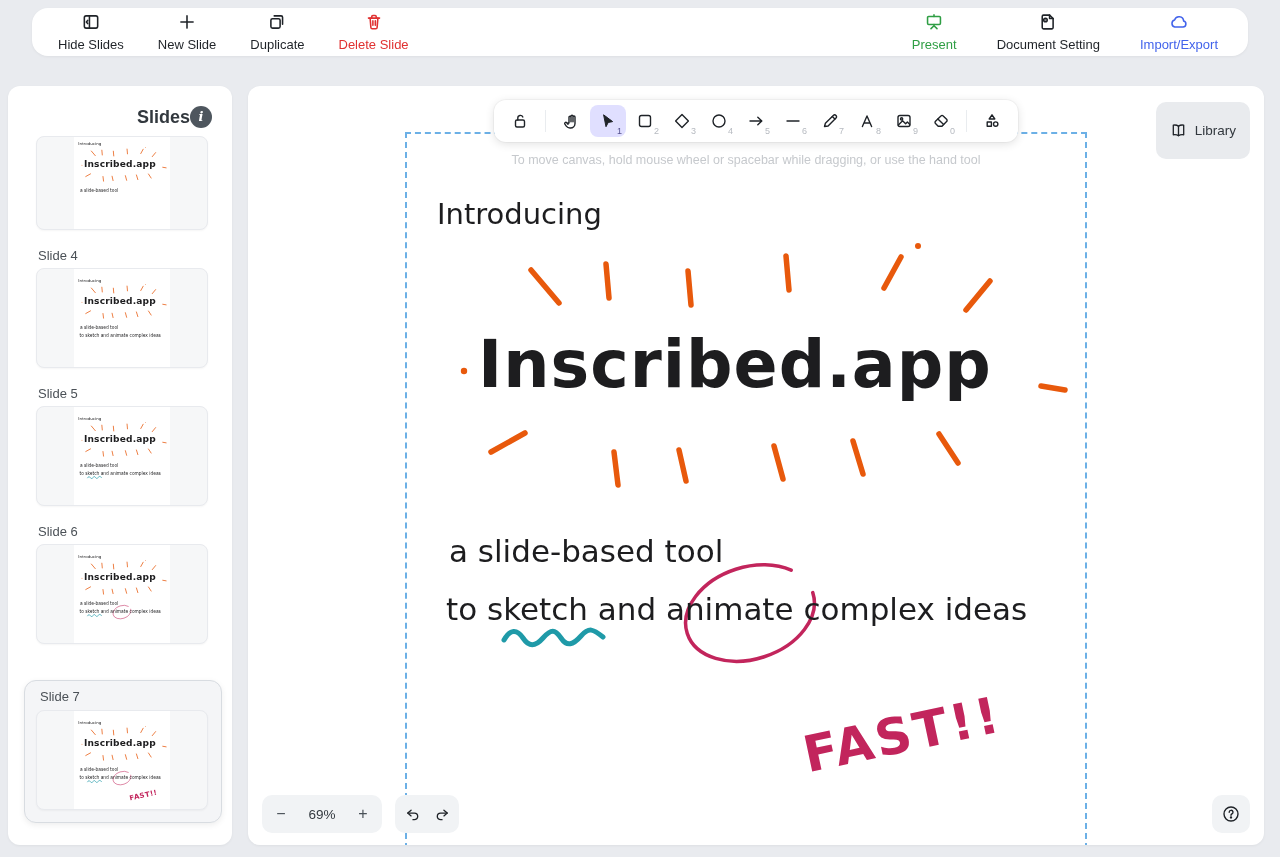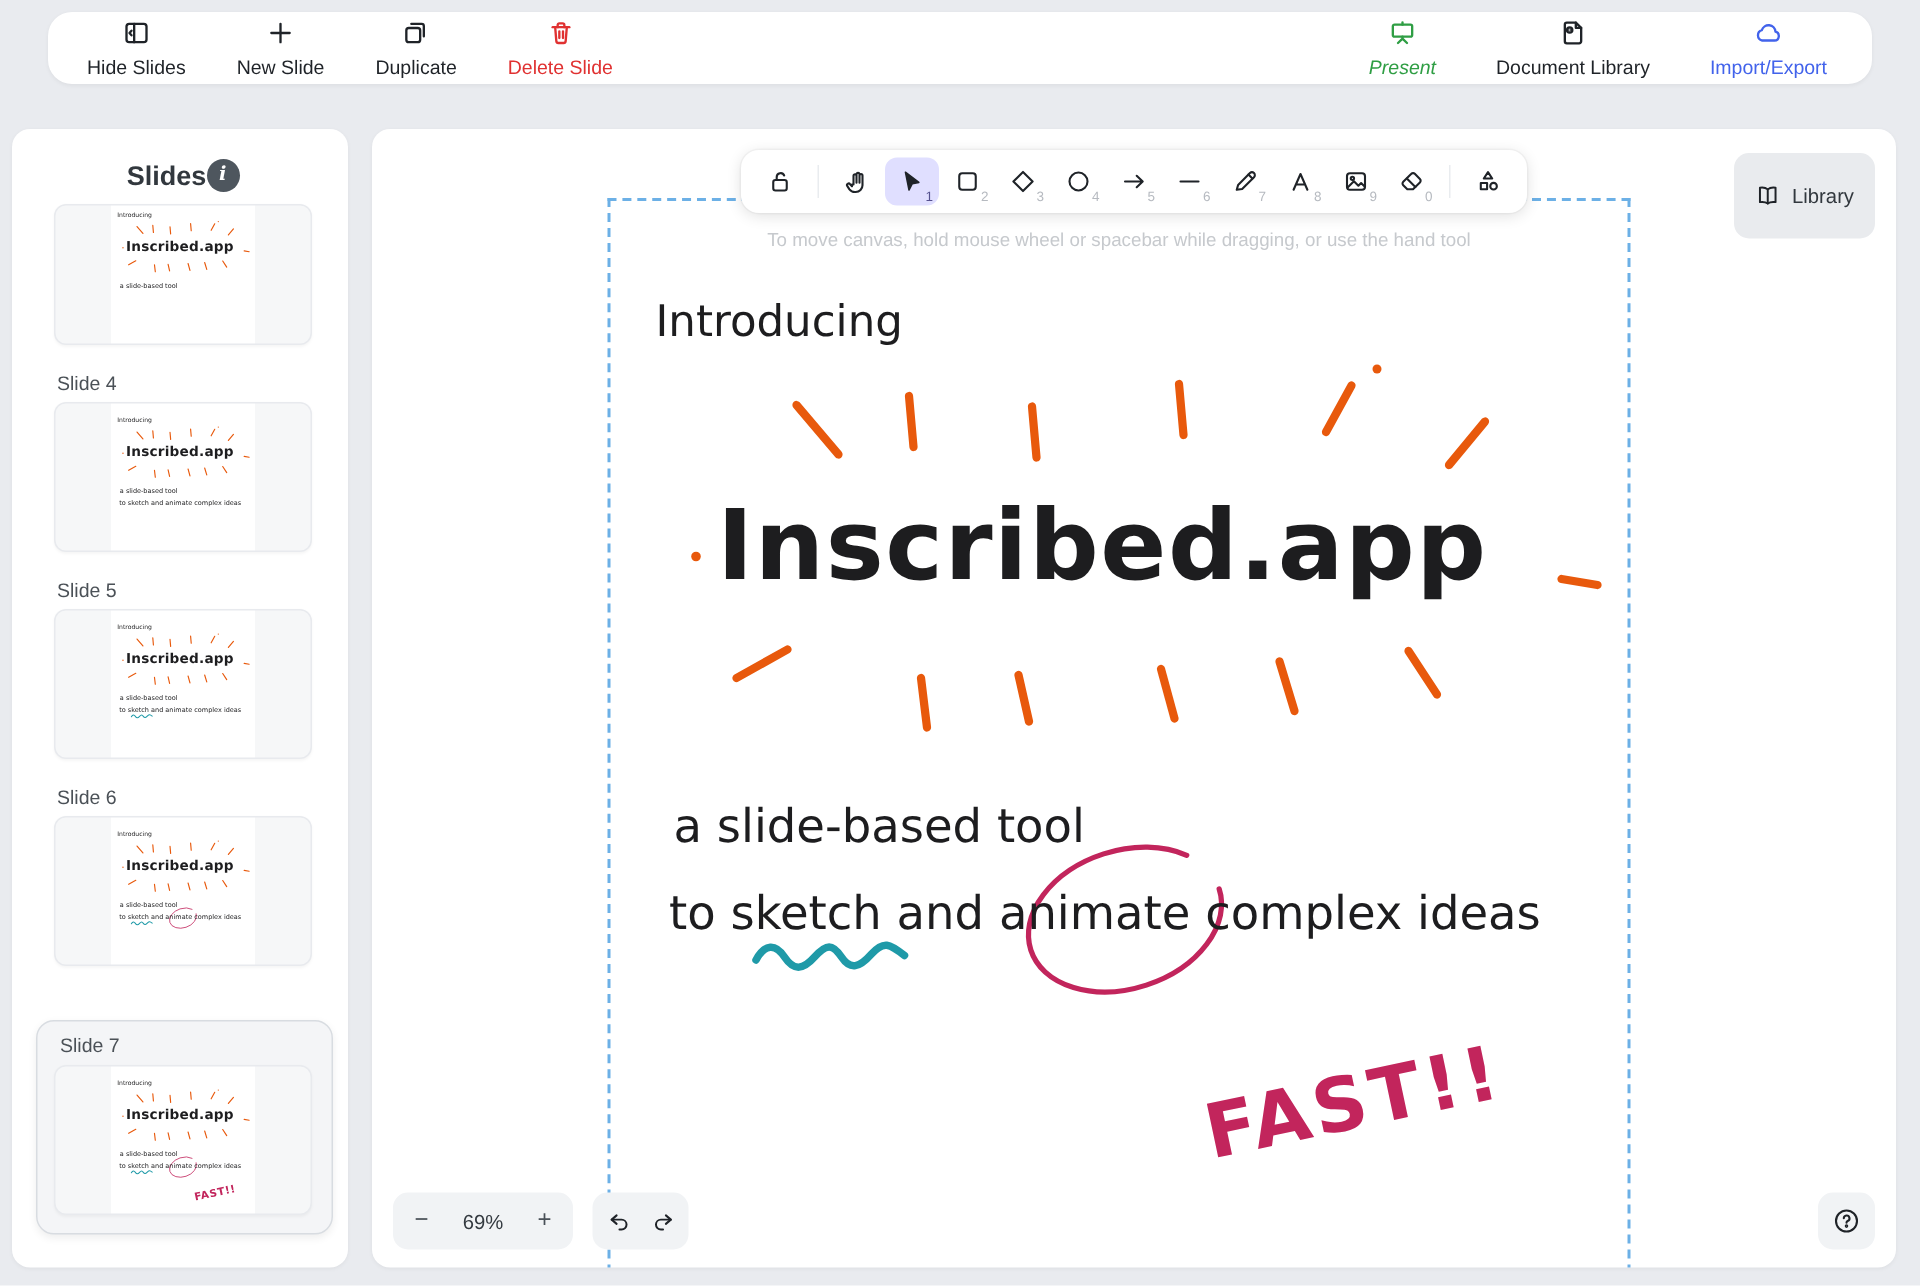--- a/index.html
+++ b/index.html
@@ -22,36 +22,36 @@
     box-shadow:0 1px 3px rgba(0,0,0,.05);
   }
   .header-group-left { display:flex; gap:34px; margin-left:26px; }
   .header-group-right { display:flex; gap:40px; margin-left:auto; margin-right:30px; }
   .header-action {
     display:flex; flex-direction:column; align-items:center; gap:5px;
     background:none; border:none; cursor:pointer;
     font-family:"Liberation Sans",sans-serif; font-size:13px; color:#1f2328;
   }
   .header-action.red { color:#e03131; } .header-action.red .icon-stroke { stroke:#e03131; }
-  .header-action.green { color:#2f9e44;font-style:italic; } .header-action.green .icon-stroke { stroke:#2f9e44; }
+  .header-action.green { color:#2f9e44; } .header-action.green .icon-stroke { stroke:#2f9e44; }
   .header-action.blue { color:#4263eb; } .header-action.blue .icon-stroke { stroke:#4263eb; }
   .app-logo {
     position:absolute; left:50%; top:50%; transform:translate(-50%,-52%);
     font-family:"DejaVu Sans",sans-serif; font-size:27px; font-weight:600; letter-spacing:1px; color:#26282c;
   }
 
   
   .sidebar {
     position:absolute; left:8px; top:86px; width:224px; bottom:12px;
     background:#fff; border-radius:12px; overflow:hidden;
     box-shadow:0 1px 3px rgba(0,0,0,.05);
   }
   .sidebar-header {
     position:absolute; top:0; left:0; right:0; height:48px;
-    display:flex; align-items:center; justify-content:center;
+    display:flex; align-items:center; justify-content:flex-end;
     padding:14px 20px 0 24px;
   }
   .sidebar-title { font-size:18px; font-weight:700; color:#32383e; }
   .info-btn {
     width:22px; height:22px; border-radius:50%; border:none; cursor:pointer;
     background:#4e565e; color:#fff; font-family:"DejaVu Serif",serif; font-style:italic;
     font-size:13px; font-weight:700; line-height:22px; text-align:center;
   }
   .slides-scroll { position:absolute; top:48px; bottom:0; left:0; right:0; padding:0 24px 0 28px; overflow:hidden; }
   .slide-label { font-size:13px; font-weight:500; color:#4b5157; margin:18px 0 5px 2px; }
@@ -202,21 +202,21 @@
     </button>
     <button class="header-action">
       <span>
         <svg class="icon-stroke" width="20" height="20" viewBox="0 0 18 18">
           <path d="M5 2.8 h5.4 L13.6 5.9 V14 a1.2 1.2 0 0 1 -1.2 1.2 H5 A1.2 1.2 0 0 1 3.8 14 V4 A1.2 1.2 0 0 1 5 2.8 Z"></path>
           <path d="M10.4 2.8 V5.9 H13.6"></path>
           <circle cx="6.7" cy="7.2" r="1.6"></circle>
             <circle cx="6.7" cy="7.2" r="0.2"></circle>
         </svg>
       </span>
-      <span>Document Library</span>
+      <span>Document Setting</span>
     </button>
     <button class="header-action blue">
       <span>
         <svg class="icon-stroke" width="20" height="20" viewBox="0 0 18 18">
           <path d="M5.2 13.5 h7.4 a2.7 2.7 0 0 0 .6 -5.3 A4.2 4.2 0 0 0 5 7.3 a3.2 3.2 0 0 0 .2 6.2 Z"></path>
         </svg>
       </span>
       <span>Import/Export</span>
     </button>
   </div>

